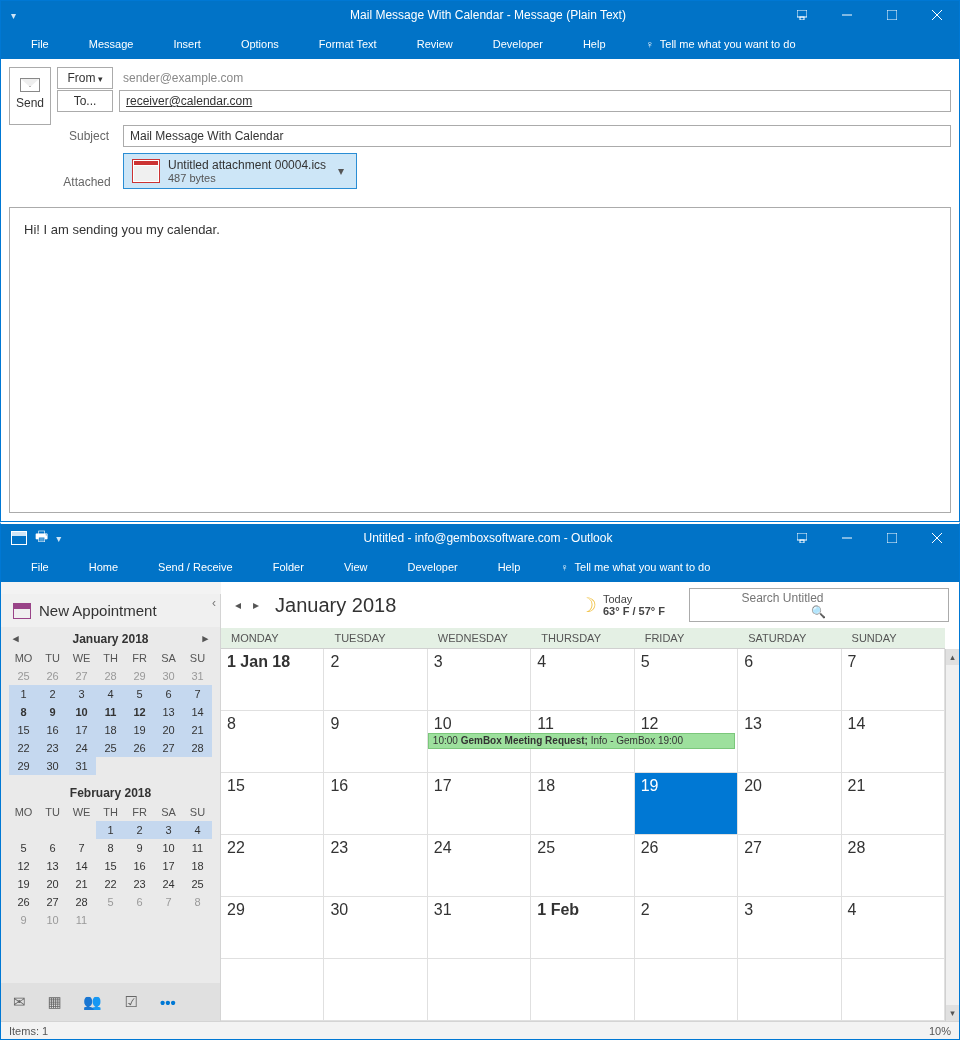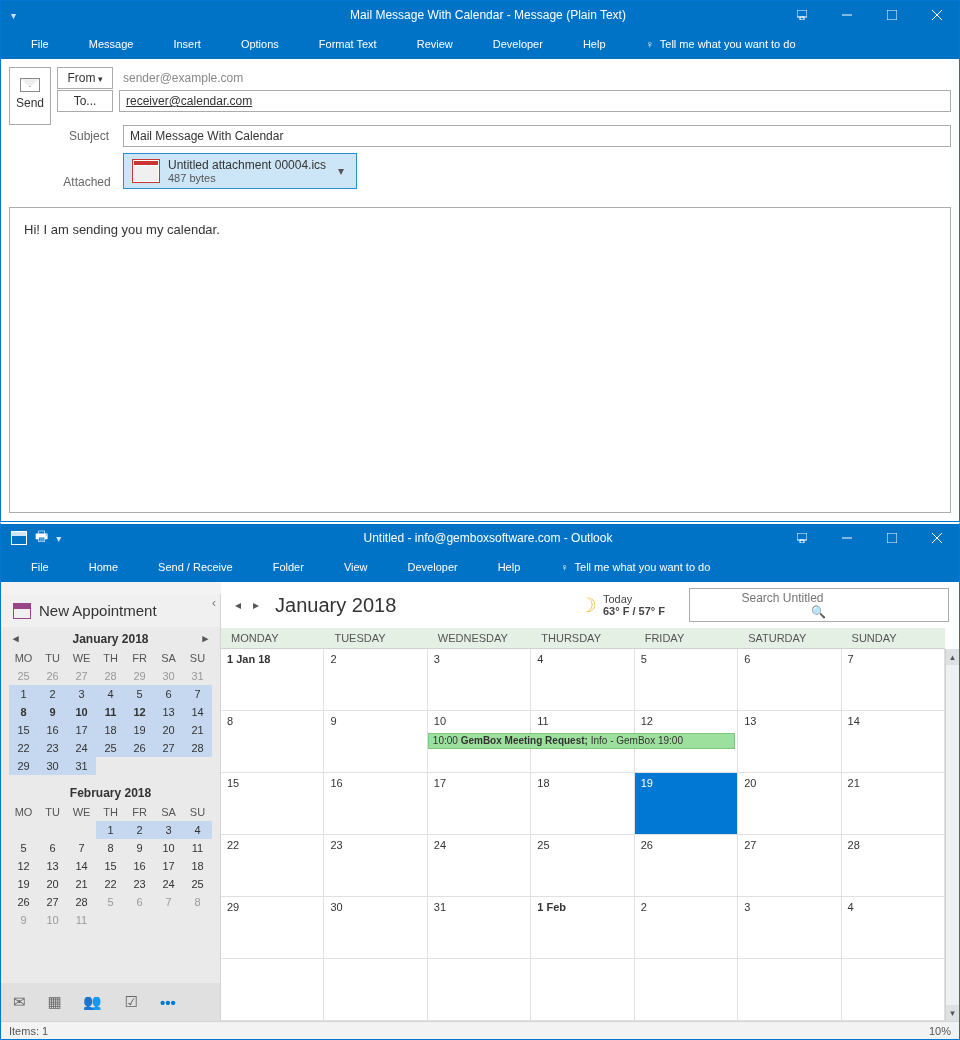--- a/index.html
+++ b/index.html
@@ -78,21 +78,21 @@
   .weekday-row { display:grid; grid-template-columns:repeat(7,1fr); background:#e4f0e4; border-bottom:1px solid #d0d0d0; margin-right:14px; }
   .weekday-row div { padding:4px 0 4px 10px; font-size:11px; color:#555; }
   
   .cal-grid-wrap { flex:1; position:relative; margin-right:14px; }
   .scrollbar-v { position:absolute; right:-14px; top:0; bottom:0; width:14px; background:#f0f0f0; border-left:1px solid #d0d0d0; }
   .scrollbar-v .sb-btn { height:16px; background:#e0e0e0; text-align:center; font-size:9px; color:#555; line-height:16px; cursor:pointer; }
   .cal-grid { display:grid; grid-template-columns:repeat(7,1fr); grid-template-rows:repeat(6,1fr); height:100%; }
   .cal-cell { border-right:1px solid #e0e0e0; border-bottom:1px solid #e0e0e0; padding:4px 6px; font-size:12px; position:relative; cursor:pointer; background:#fff; }
   .cal-cell.bold .daynum { font-weight:bold; }
   .cal-cell.today { background:#0078d4; color:#fff; }
-  .cal-cell .daynum { font-size:11px; }
+  .cal-cell .daynum { font-size:16px; }
   
   .statusbar { height:18px; background:#f3f3f3; border-top:1px solid #d4d4d4; display:flex; align-items:center; padding:0 8px; font-size:11px; color:#555; }
   .statusbar .zoom { margin-left:auto; }
   
   .env-draw { width:20px; height:14px; border:1px solid #888; position:relative; background:#fff; }
   .env-draw::before { content:""; position:absolute; left:0; right:0; top:0; height:7px; border-bottom:1px solid #888; clip-path: polygon(0 0,100% 0,50% 100%); background:#eee; }
 </style>
 </head>
 <body>
 

